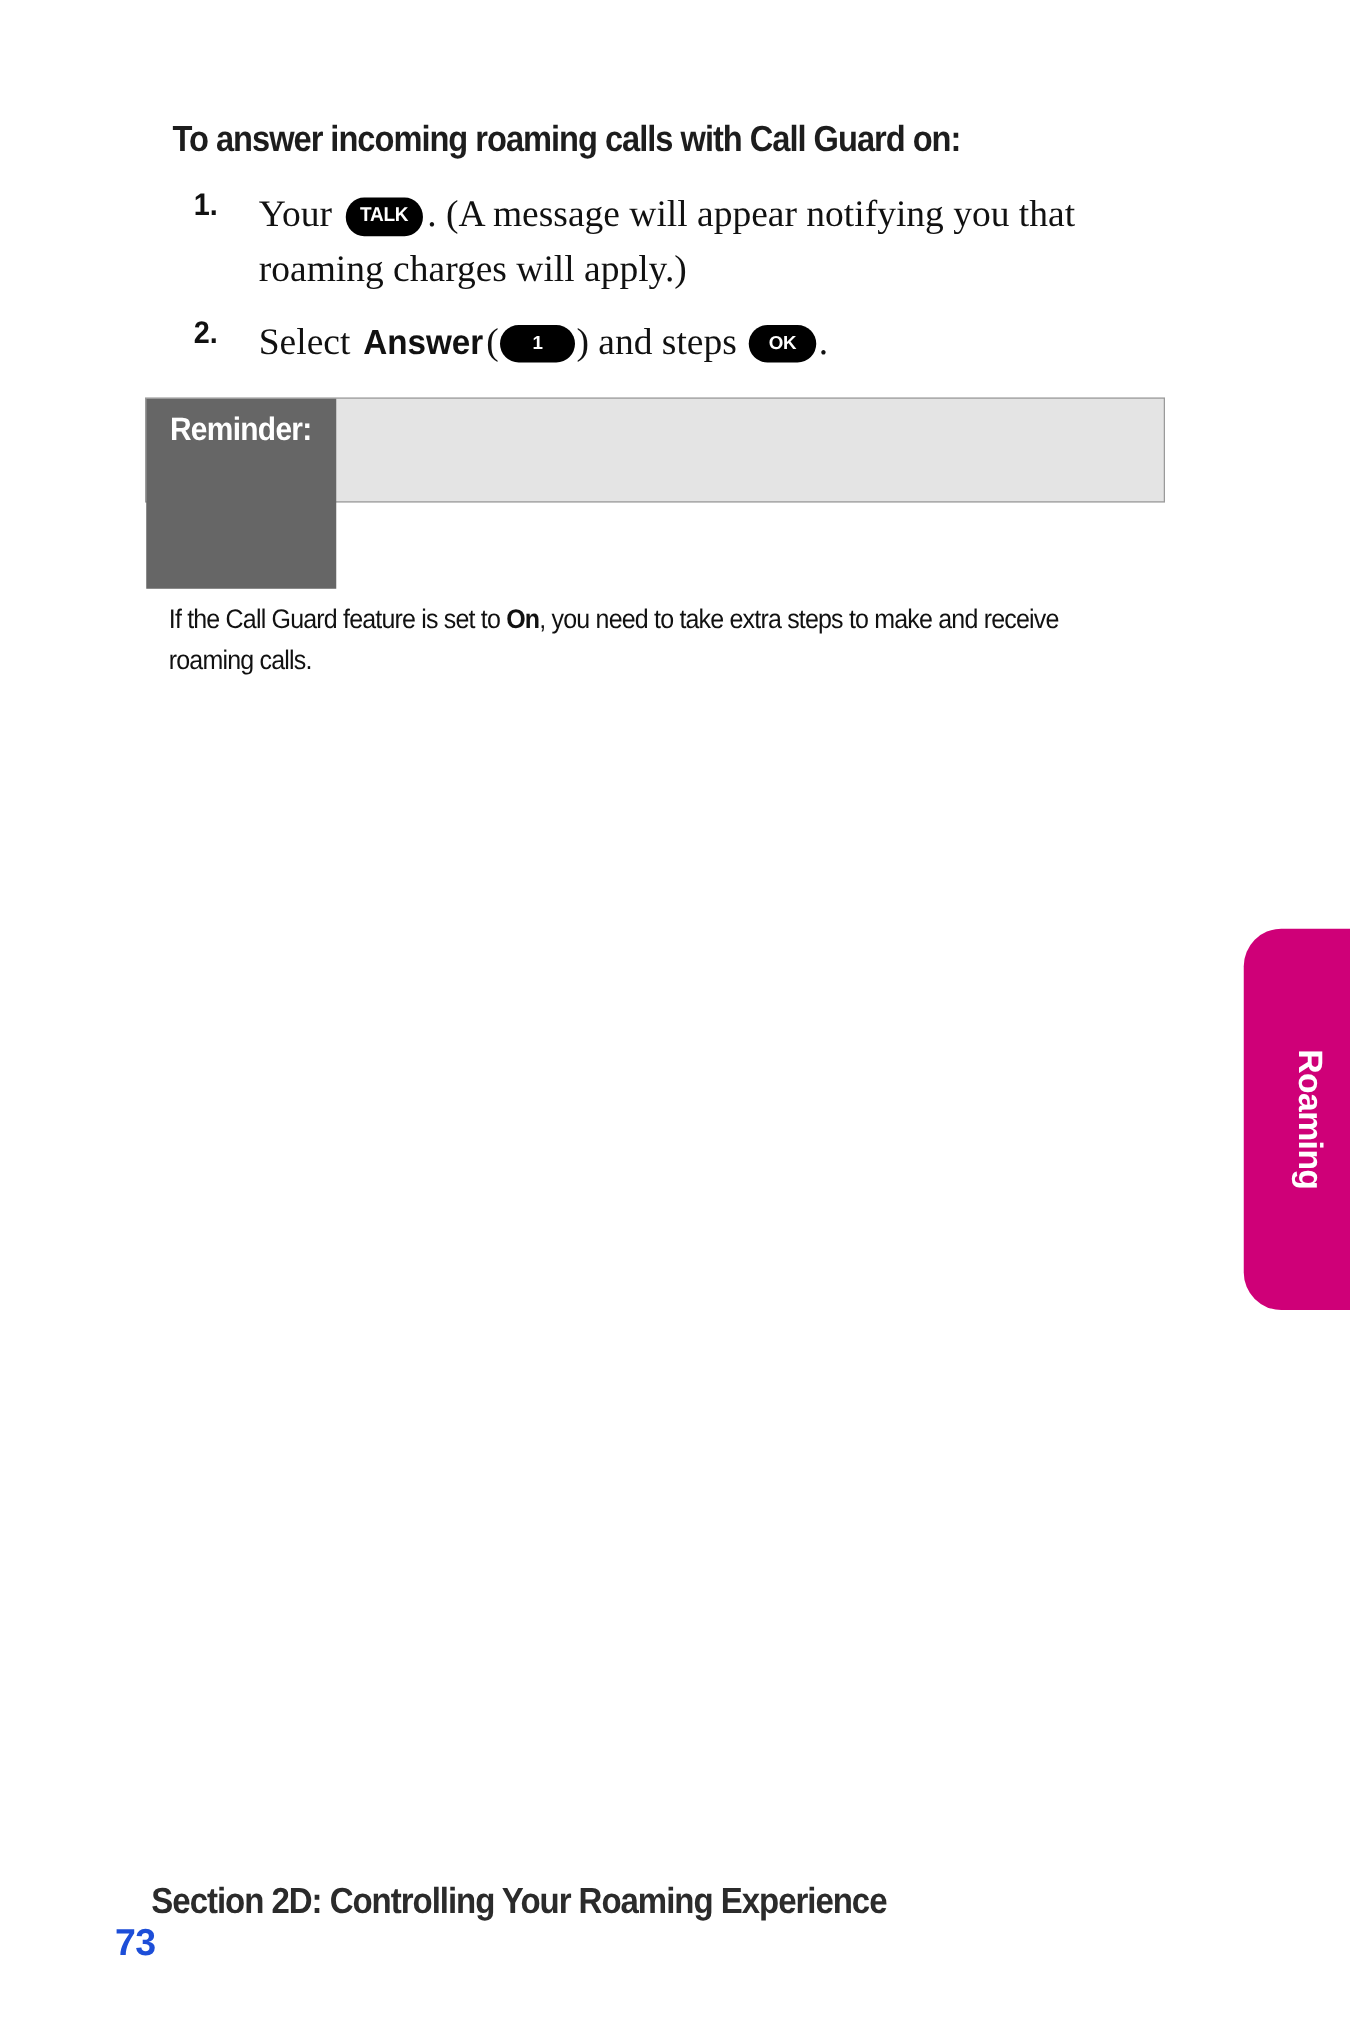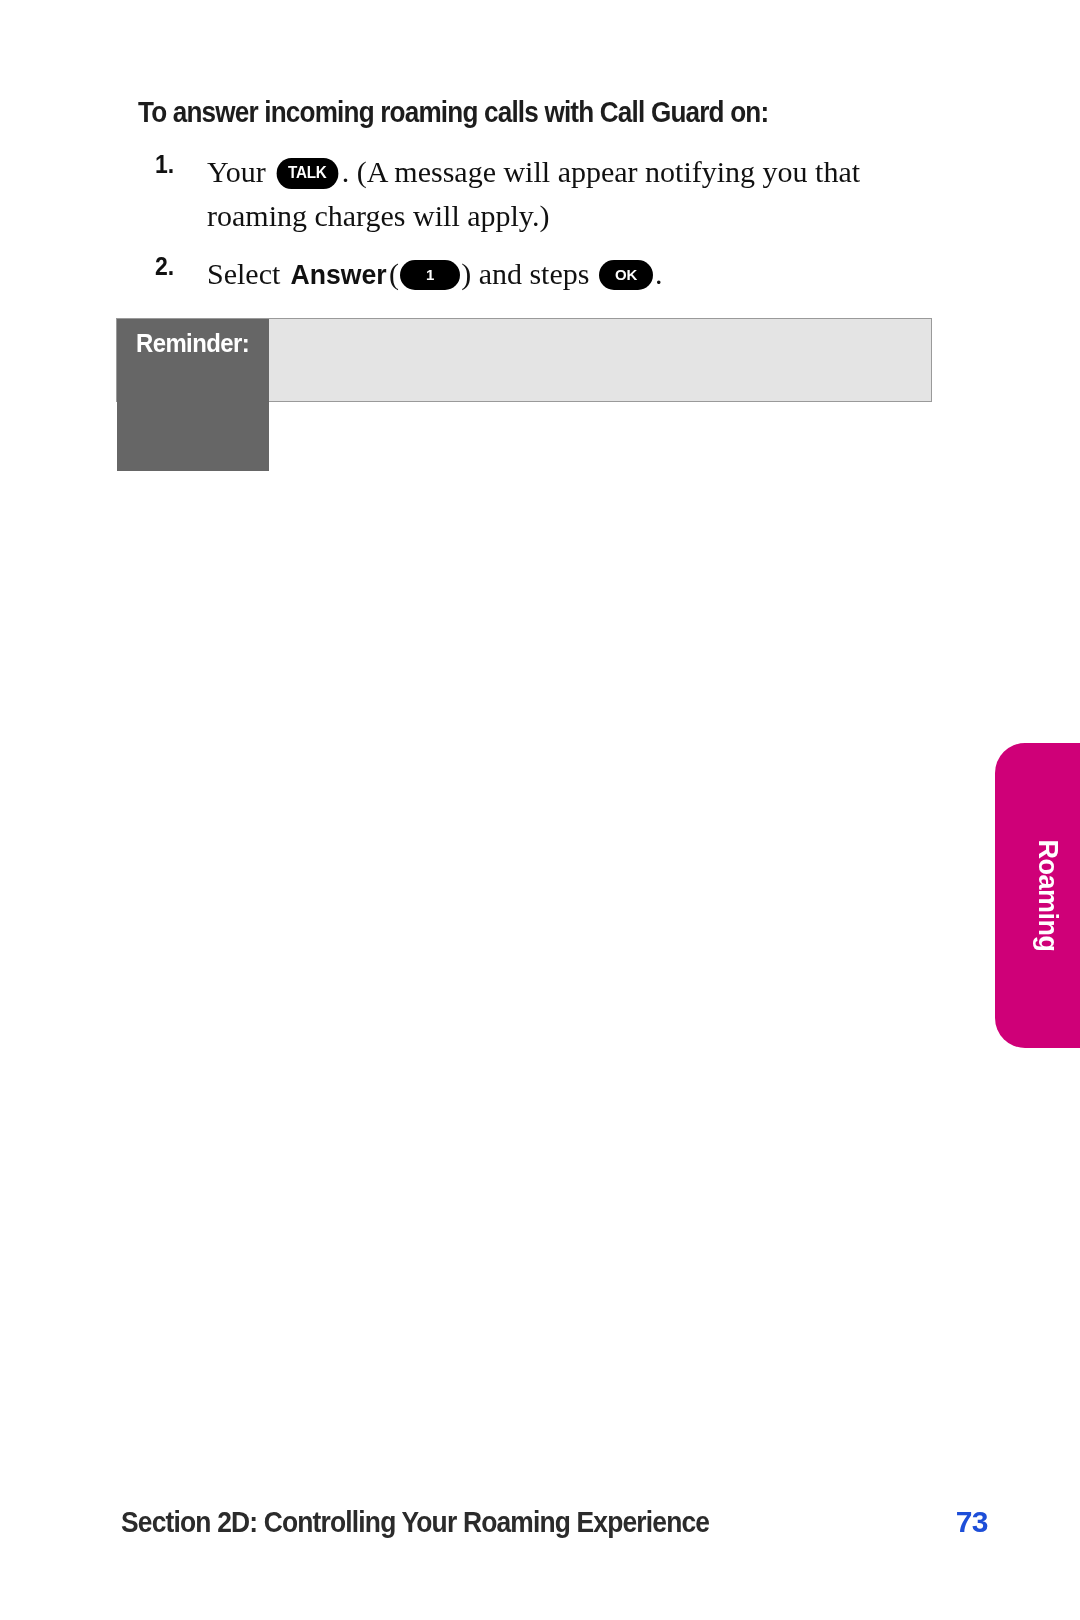--- a/index.html
+++ b/index.html
@@ -191,20 +191,21 @@
 
   
   .footer {
     position: absolute;
     left: 92px;
     top: 1505px;
     width: 896px;
     display: flex;
     align-items: baseline;
     justify-content: space-between;
+    flex-direction: column;
   }
   .footer-title {
     font-family: "Liberation Sans", sans-serif;
     font-weight: bold;
     font-size: 29px;
     color: #2b2b2b;
     letter-spacing: -0.9px;
     transform: scaleX(0.91);
     transform-origin: left baseline;
     white-space: nowrap;
@@ -243,20 +244,23 @@
         <span class="key key-ok">OK</span><span>.</span>
       </div>
     </div>
 
   </div>
 
   <div class="reminder-box">
     <div class="reminder-label">
       <span>Reminder:</span>
     </div>
+    <div class="reminder-text">
+      <span class="rt-inner"><span>If the Call Guard feature is set to </span><b>On</b><span>, you need to take extra steps to make and receive roaming calls.</span></span>
+    </div>
   </div>
 
   <div class="side-tab">
     <div class="side-tab-label">Roaming</div>
   </div>
 
   <div class="footer">
     <div class="footer-title">Section 2D: Controlling Your Roaming Experience</div>
     <div class="footer-page">73</div>
   </div>

